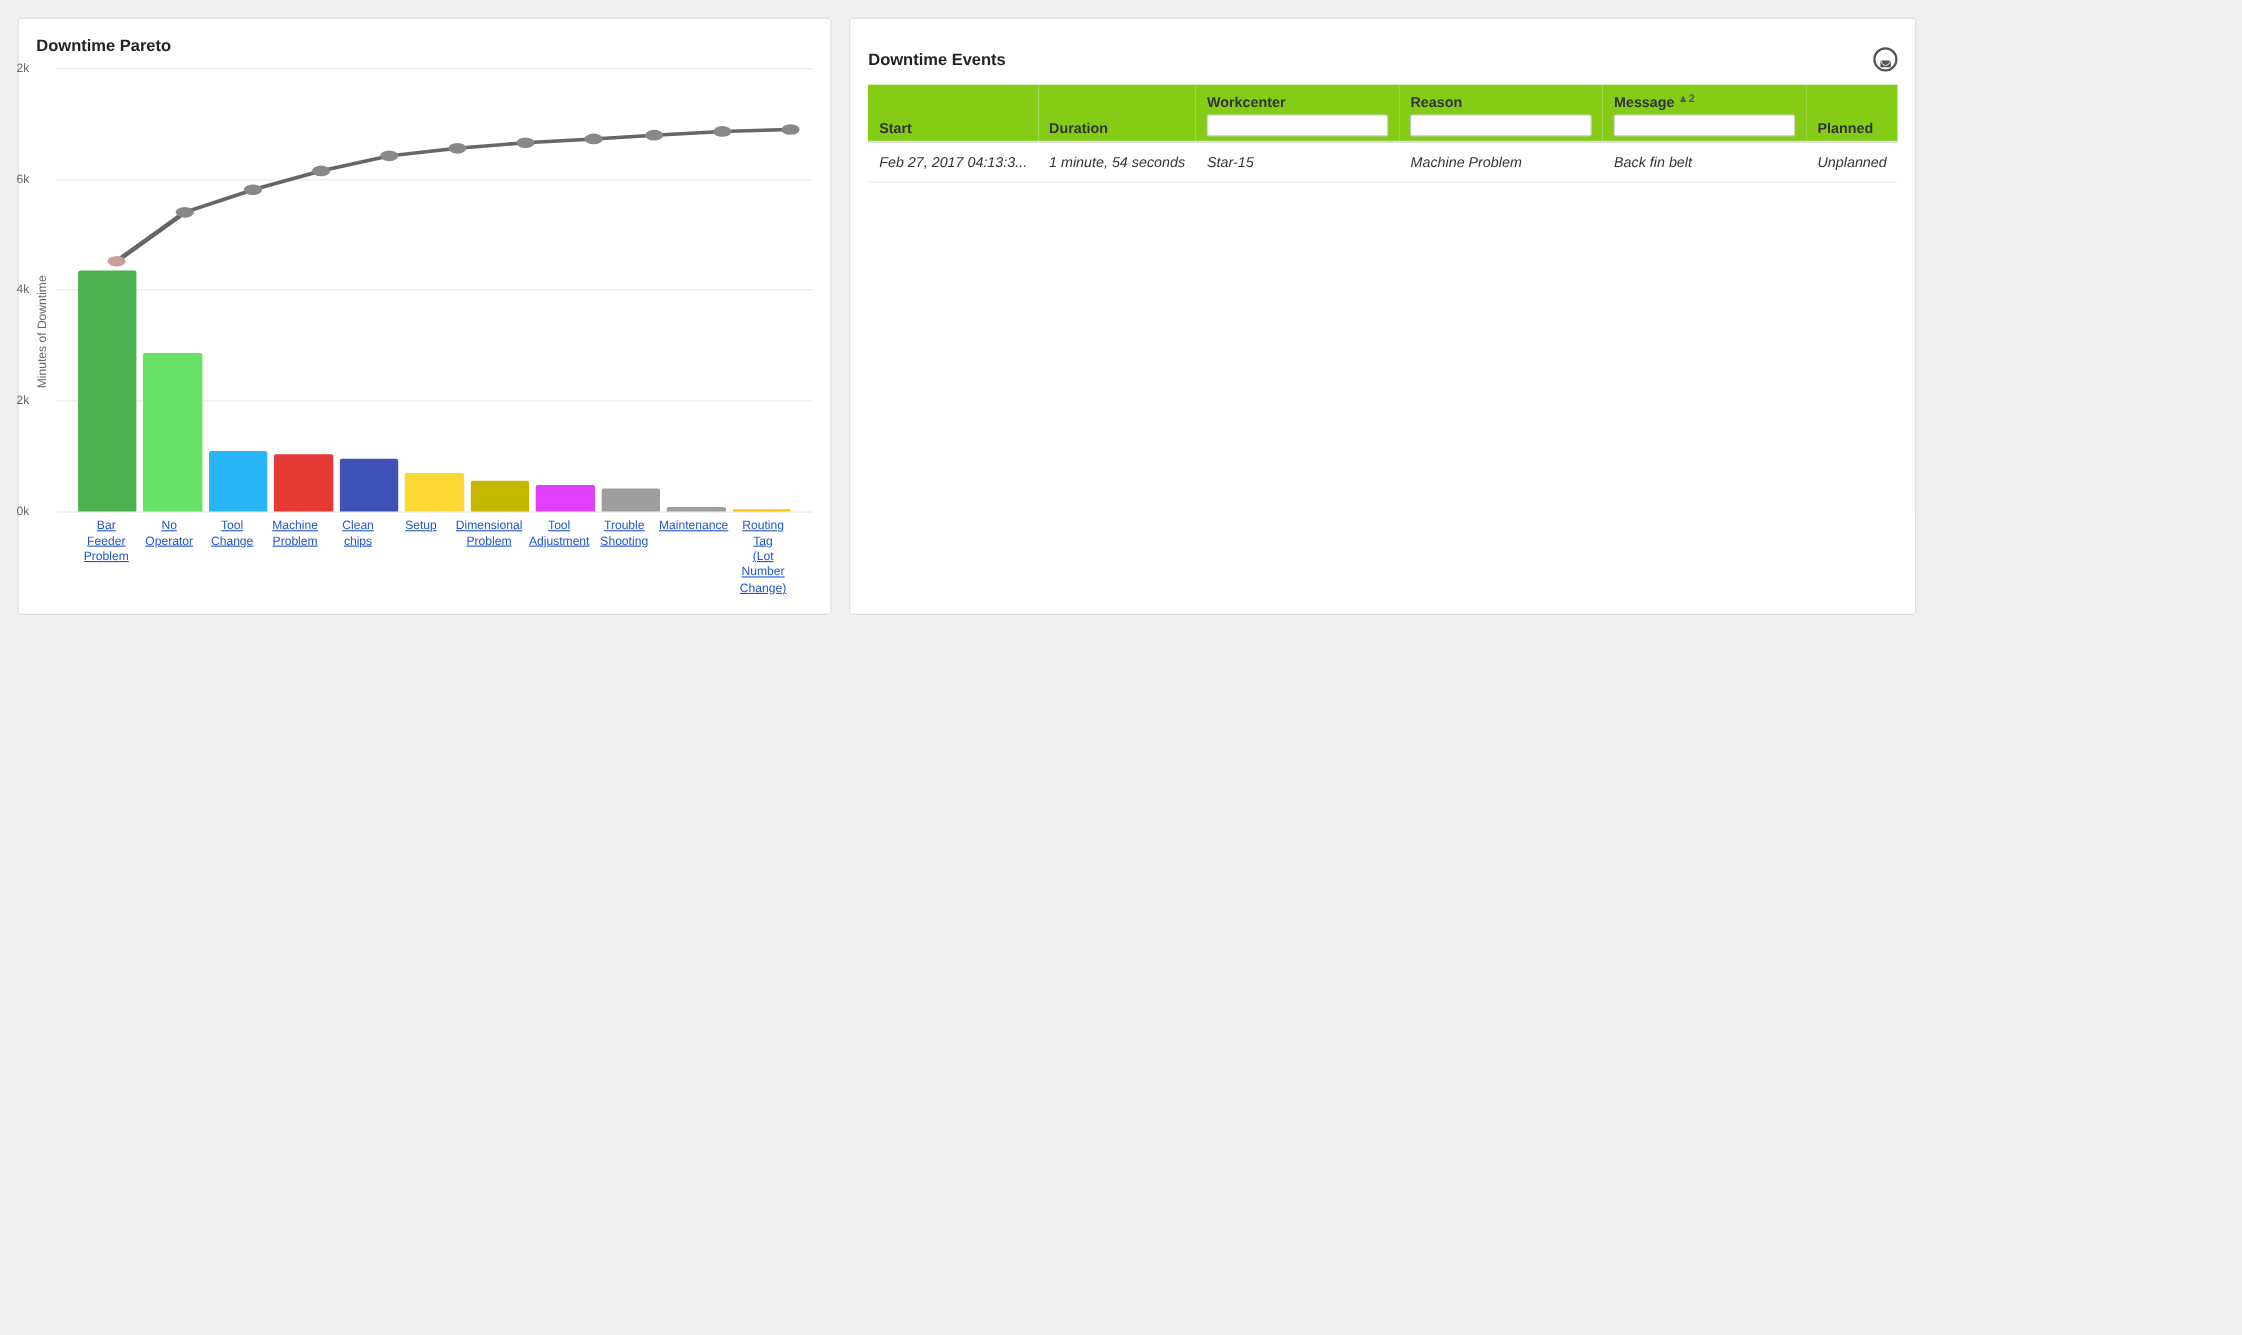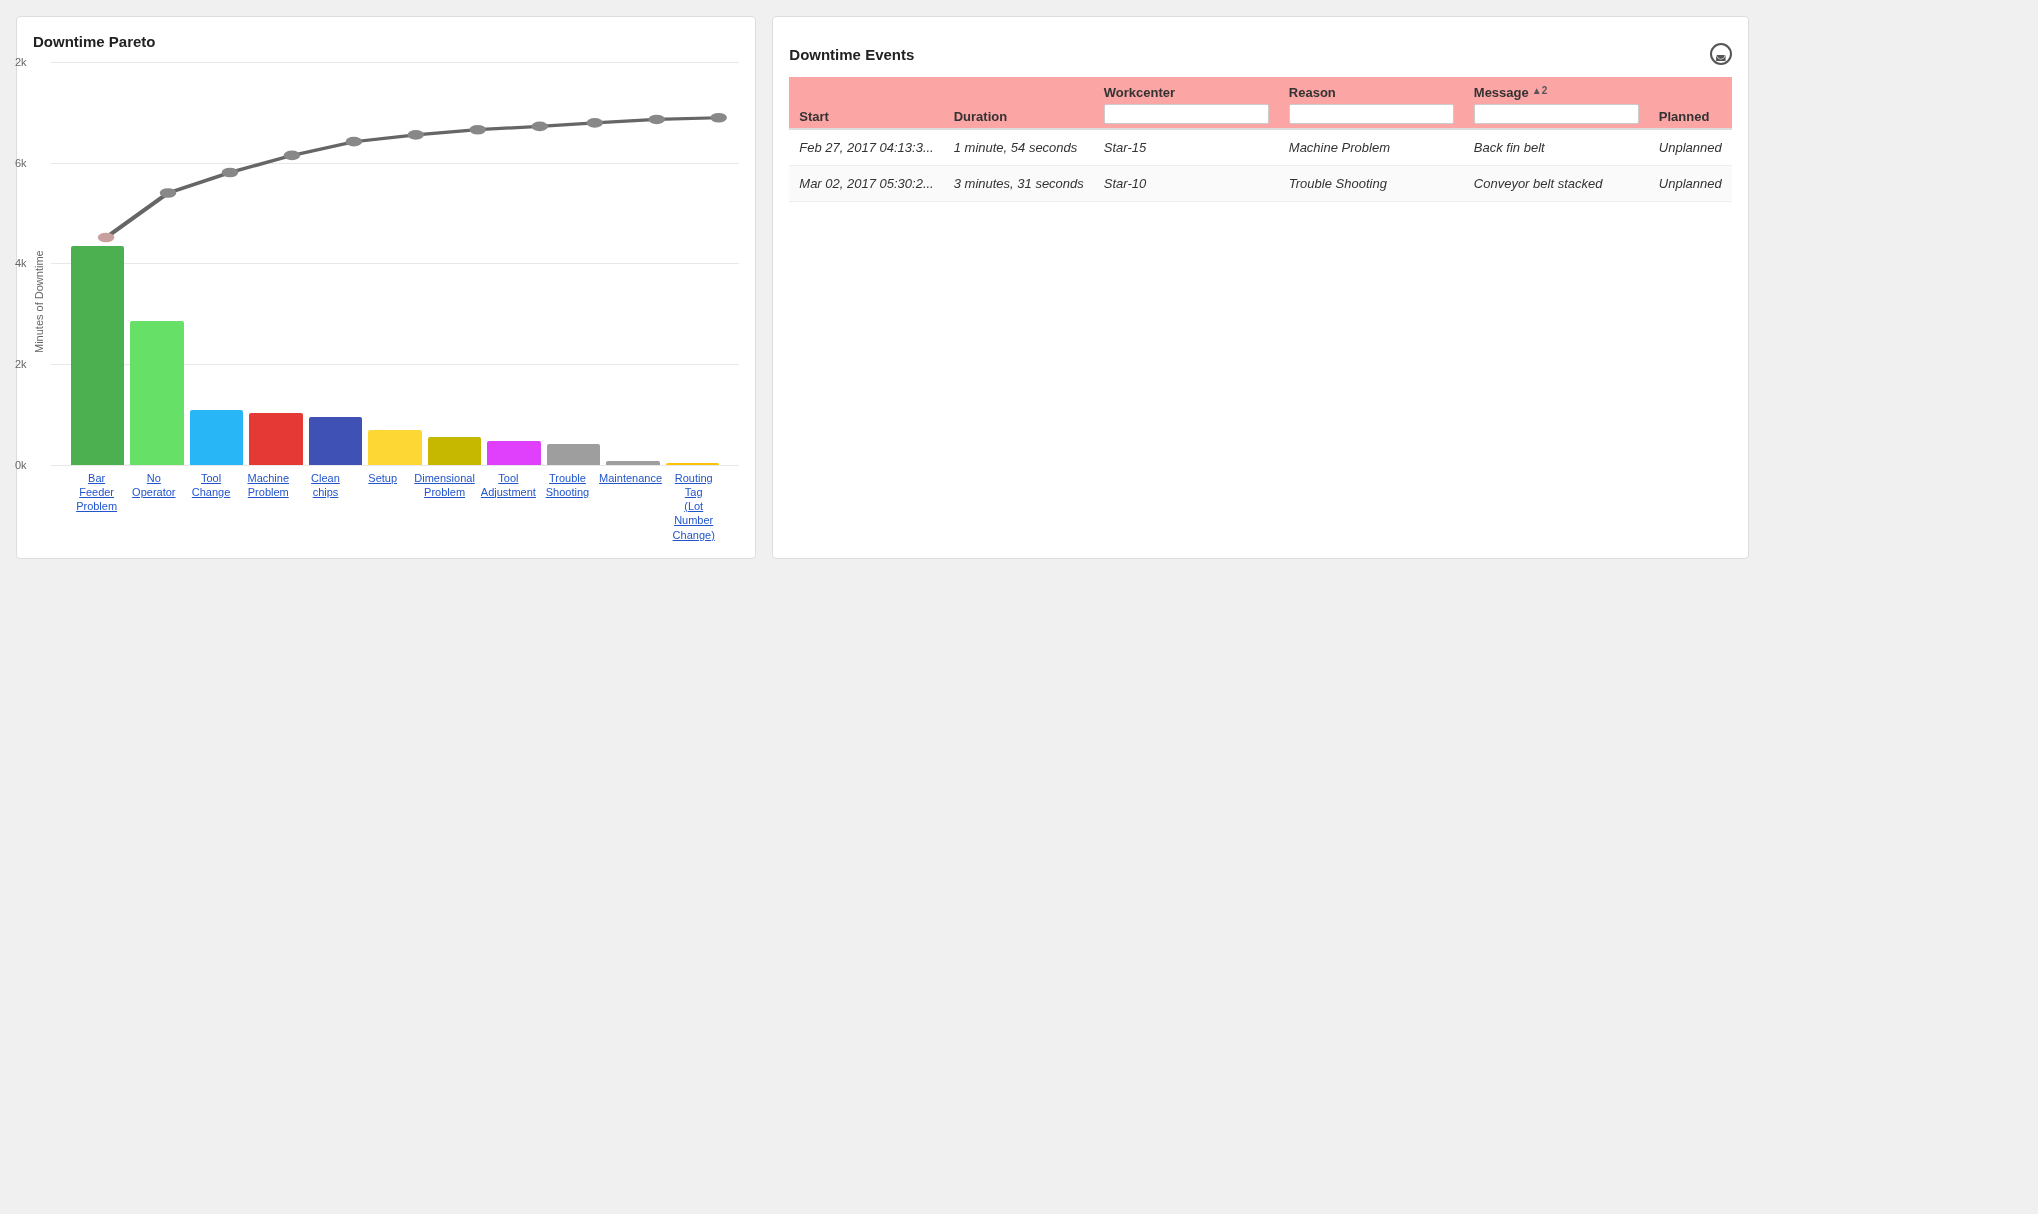--- a/index.html
+++ b/index.html
@@ -141,21 +141,21 @@
     table {
       width: 100%;
       border-collapse: collapse;
       font-size: 13px;
     }
     thead th {
       text-align: left;
       padding: 8px 10px 4px;
       font-weight: 600;
       border-bottom: 2px solid #ddd;
-      background: #fca5a5;
+      background: #84cc16;
       vertical-align: bottom;
     }
     thead th .filter-input {
       display: block;
       width: 100%;
       margin-top: 4px;
       border: 1px solid #ccc;
       border-radius: 2px;
       padding: 2px 4px;
       font-size: 12px;
@@ -306,25 +306,17 @@
         </thead>
       <tbody id="events-tbody">
           <tr>
             <td>Feb 27, 2017 04:13:3...</td>
             <td>1 minute, 54 seconds</td>
             <td>Star-15</td>
             <td>Machine Problem</td>
             <td>Back fin belt</td>
             <td>Unplanned</td>
           </tr>
-          <tr>
-            <td>Mar 02, 2017 05:30:2...</td>
-            <td>3 minutes, 31 seconds</td>
-            <td>Star-10</td>
-            <td>Trouble Shooting</td>
-            <td>Conveyor belt stacked</td>
-            <td>Unplanned</td>
-          </tr>
         </tbody>
     </table>
   </div>
 
 </div>
 
 </body></html>

